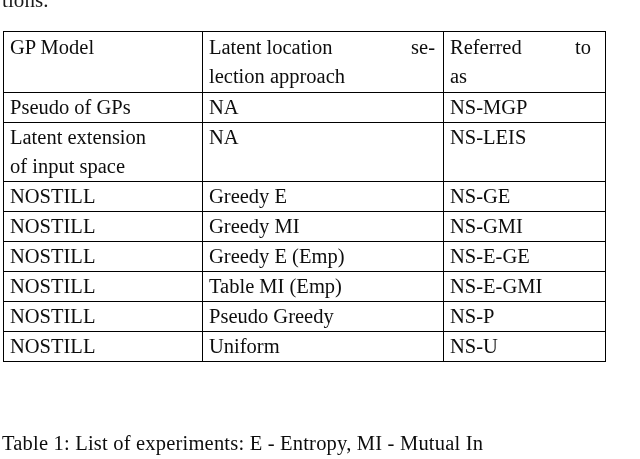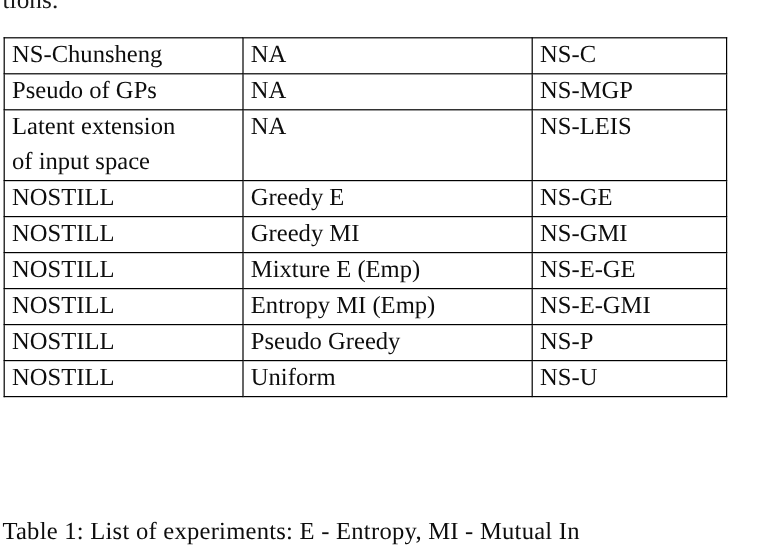--- a/index.html
+++ b/index.html
@@ -101,27 +101,42 @@
 <div class="toptext">tions.</div>
 
 <div class="table-wrap">
   <table class="tbl">
     <colgroup>
       <col class="c1">
         <col class="c2">
         <col class="c3">
     </colgroup>
     <tbody>
+      <tr class="header">
+        <td>
+          <span class="hdr-line">GP Model</span>
+          <span class="hdr-line"></span>
+        </td>
+        <td>
+          <span class="hdr-line hdr-just">
+            <span>Latent location</span>
+            <span>se-</span>
+          </span>
+          <span class="hdr-line">lection approach</span>
+        </td>
+        <td>
+          <span class="hdr-line hdr-just right-pad">
+            <span>Referred</span>
+            <span>to</span>
+          </span>
+          <span class="hdr-line">as</span>
+        </td>
+      </tr>
 
 
-      <tr>
-        <td>NS-Chunsheng</td>
-        <td>NA</td>
-        <td>NS-C</td>
-      </tr>
 
       <tr>
         <td>Pseudo of GPs</td>
         <td>NA</td>
         <td>NS-MGP</td>
       </tr>
 
       <tr>
         <td class="tall">
           <span class="cell-line">Latent extension</span>
@@ -144,27 +159,27 @@
       </tr>
 
       <tr>
         <td class="italic-cell">NOSTILL</td>
         <td>Greedy MI</td>
         <td>NS-GMI</td>
       </tr>
 
       <tr>
         <td class="italic-cell">NOSTILL</td>
-        <td>Mixture E (Emp)</td>
+        <td>Greedy E (Emp)</td>
         <td>NS-E-GE</td>
       </tr>
 
       <tr>
         <td class="italic-cell">NOSTILL</td>
-        <td>Entropy MI (Emp)</td>
+        <td>Table MI (Emp)</td>
         <td>NS-E-GMI</td>
       </tr>
 
       <tr>
         <td class="italic-cell">NOSTILL</td>
         <td>Pseudo Greedy</td>
         <td>NS-P</td>
       </tr>
 
       <tr>

